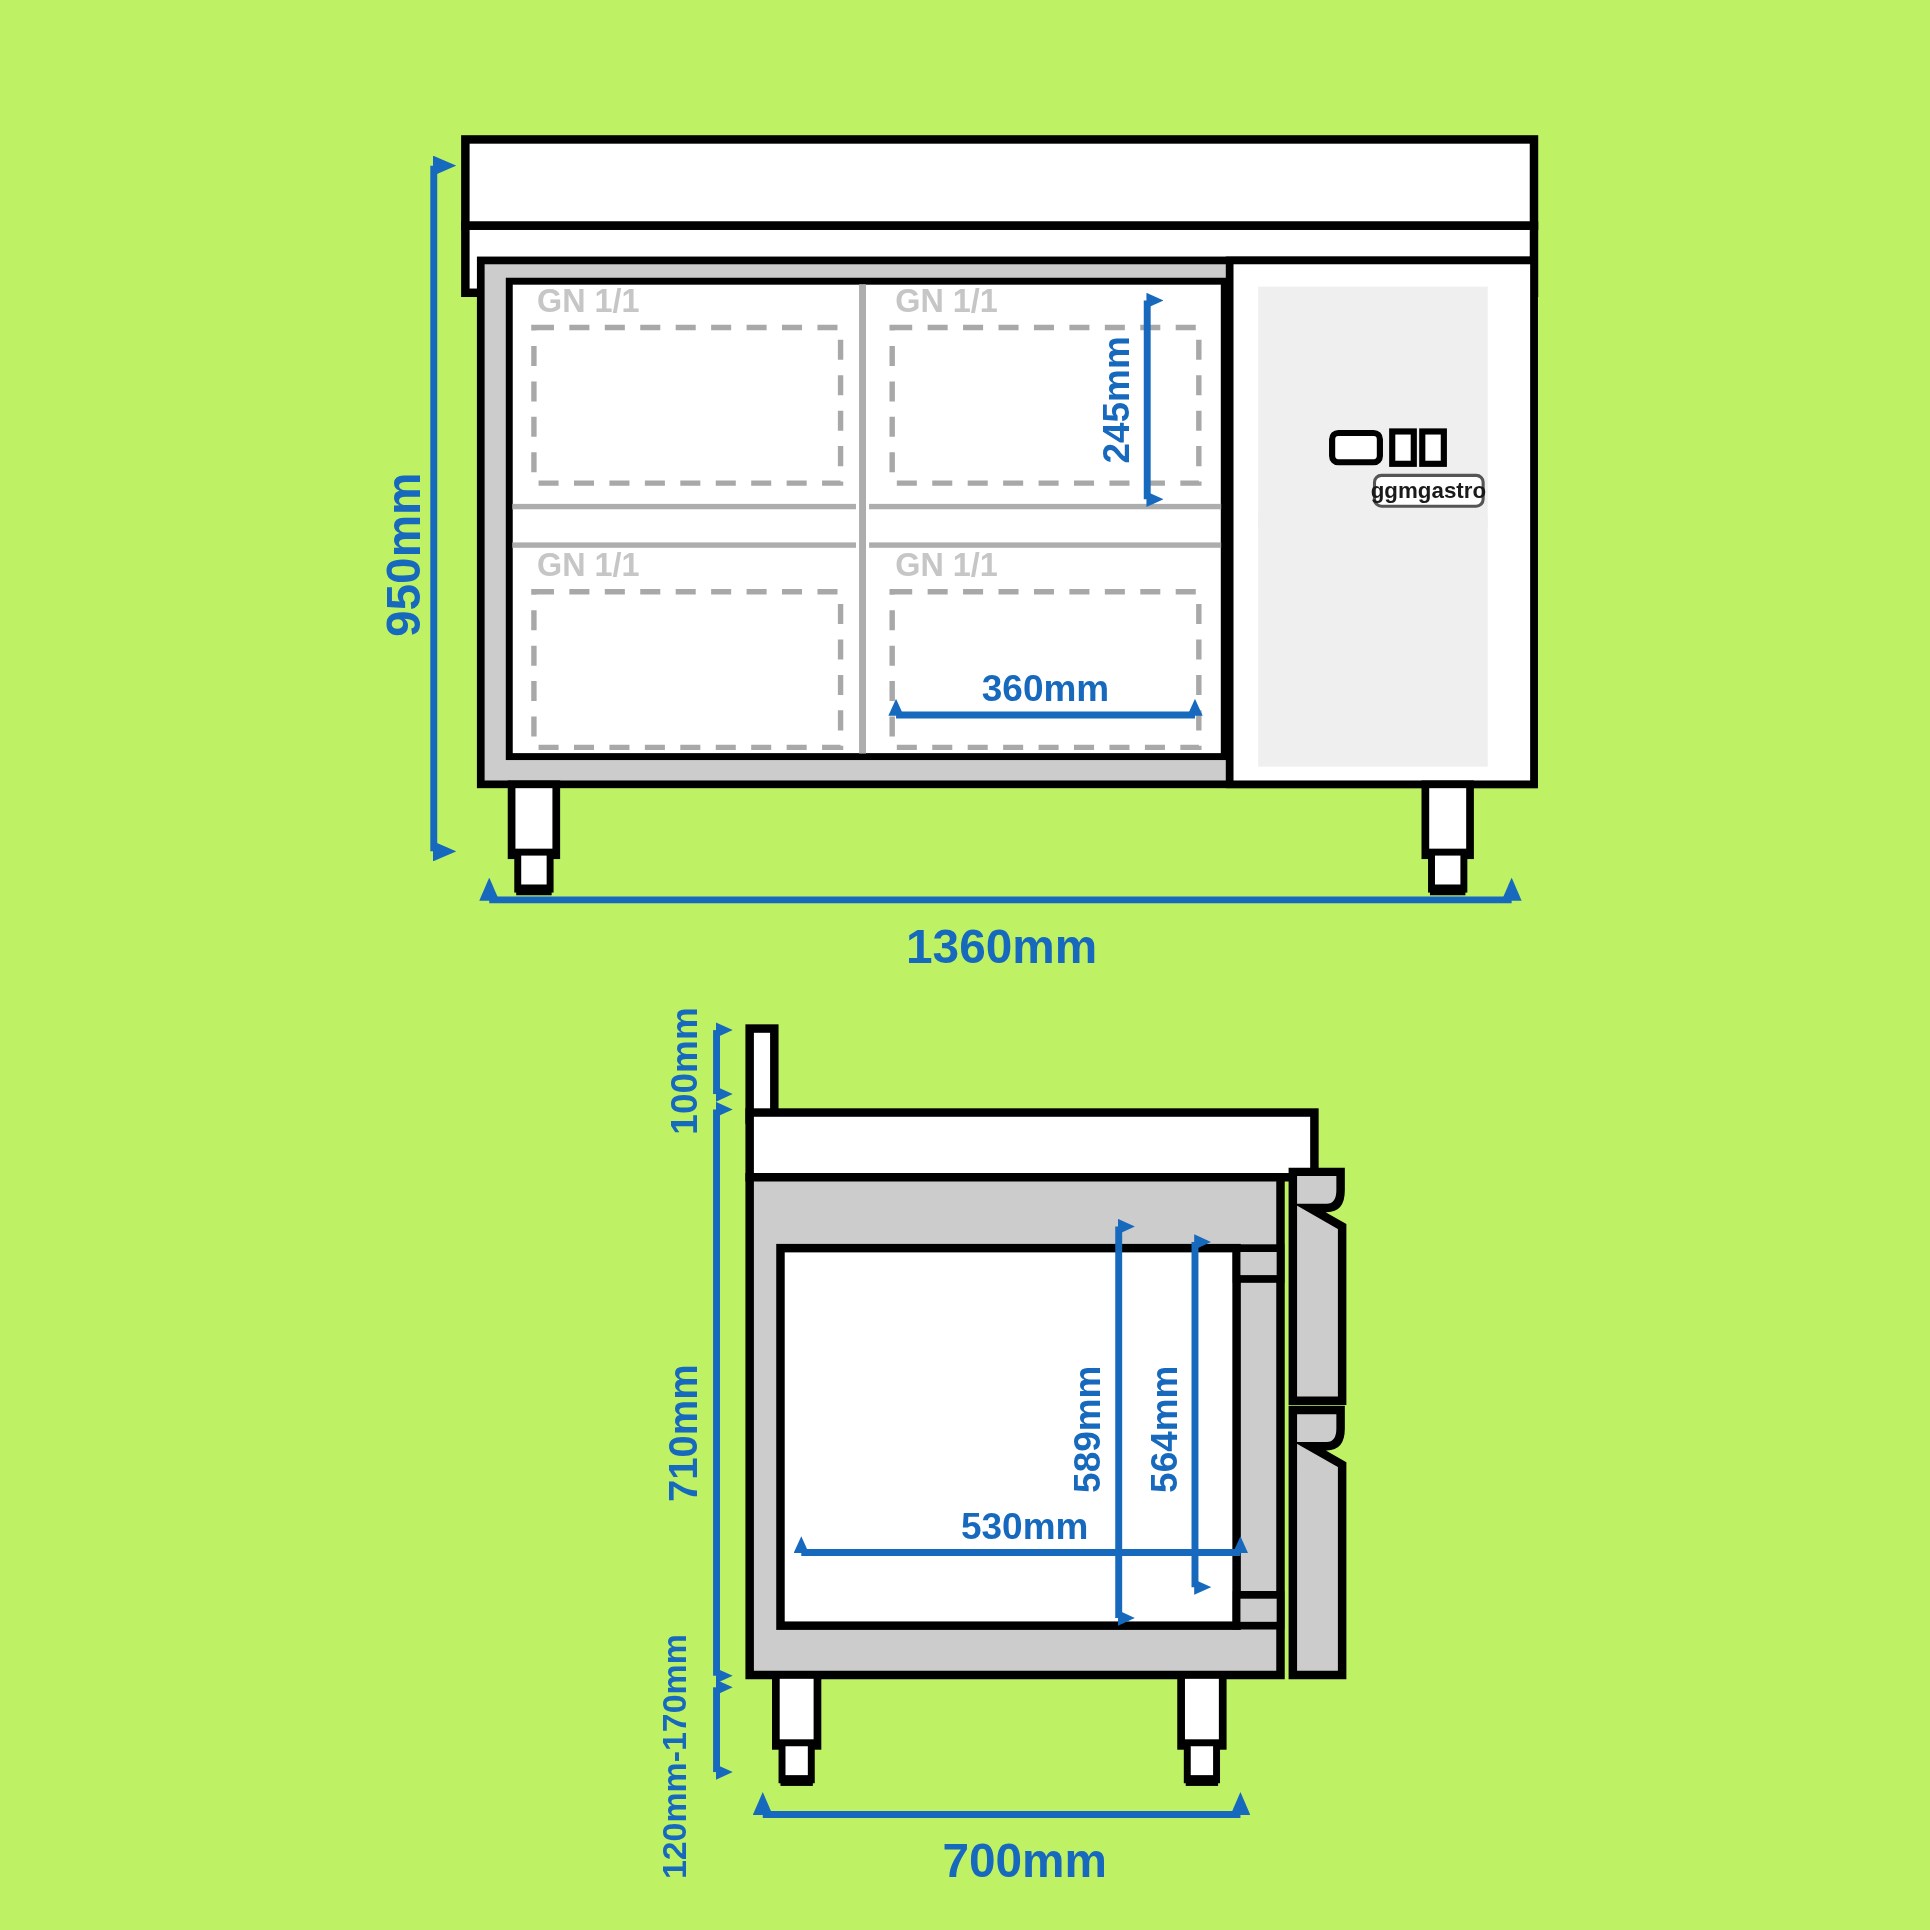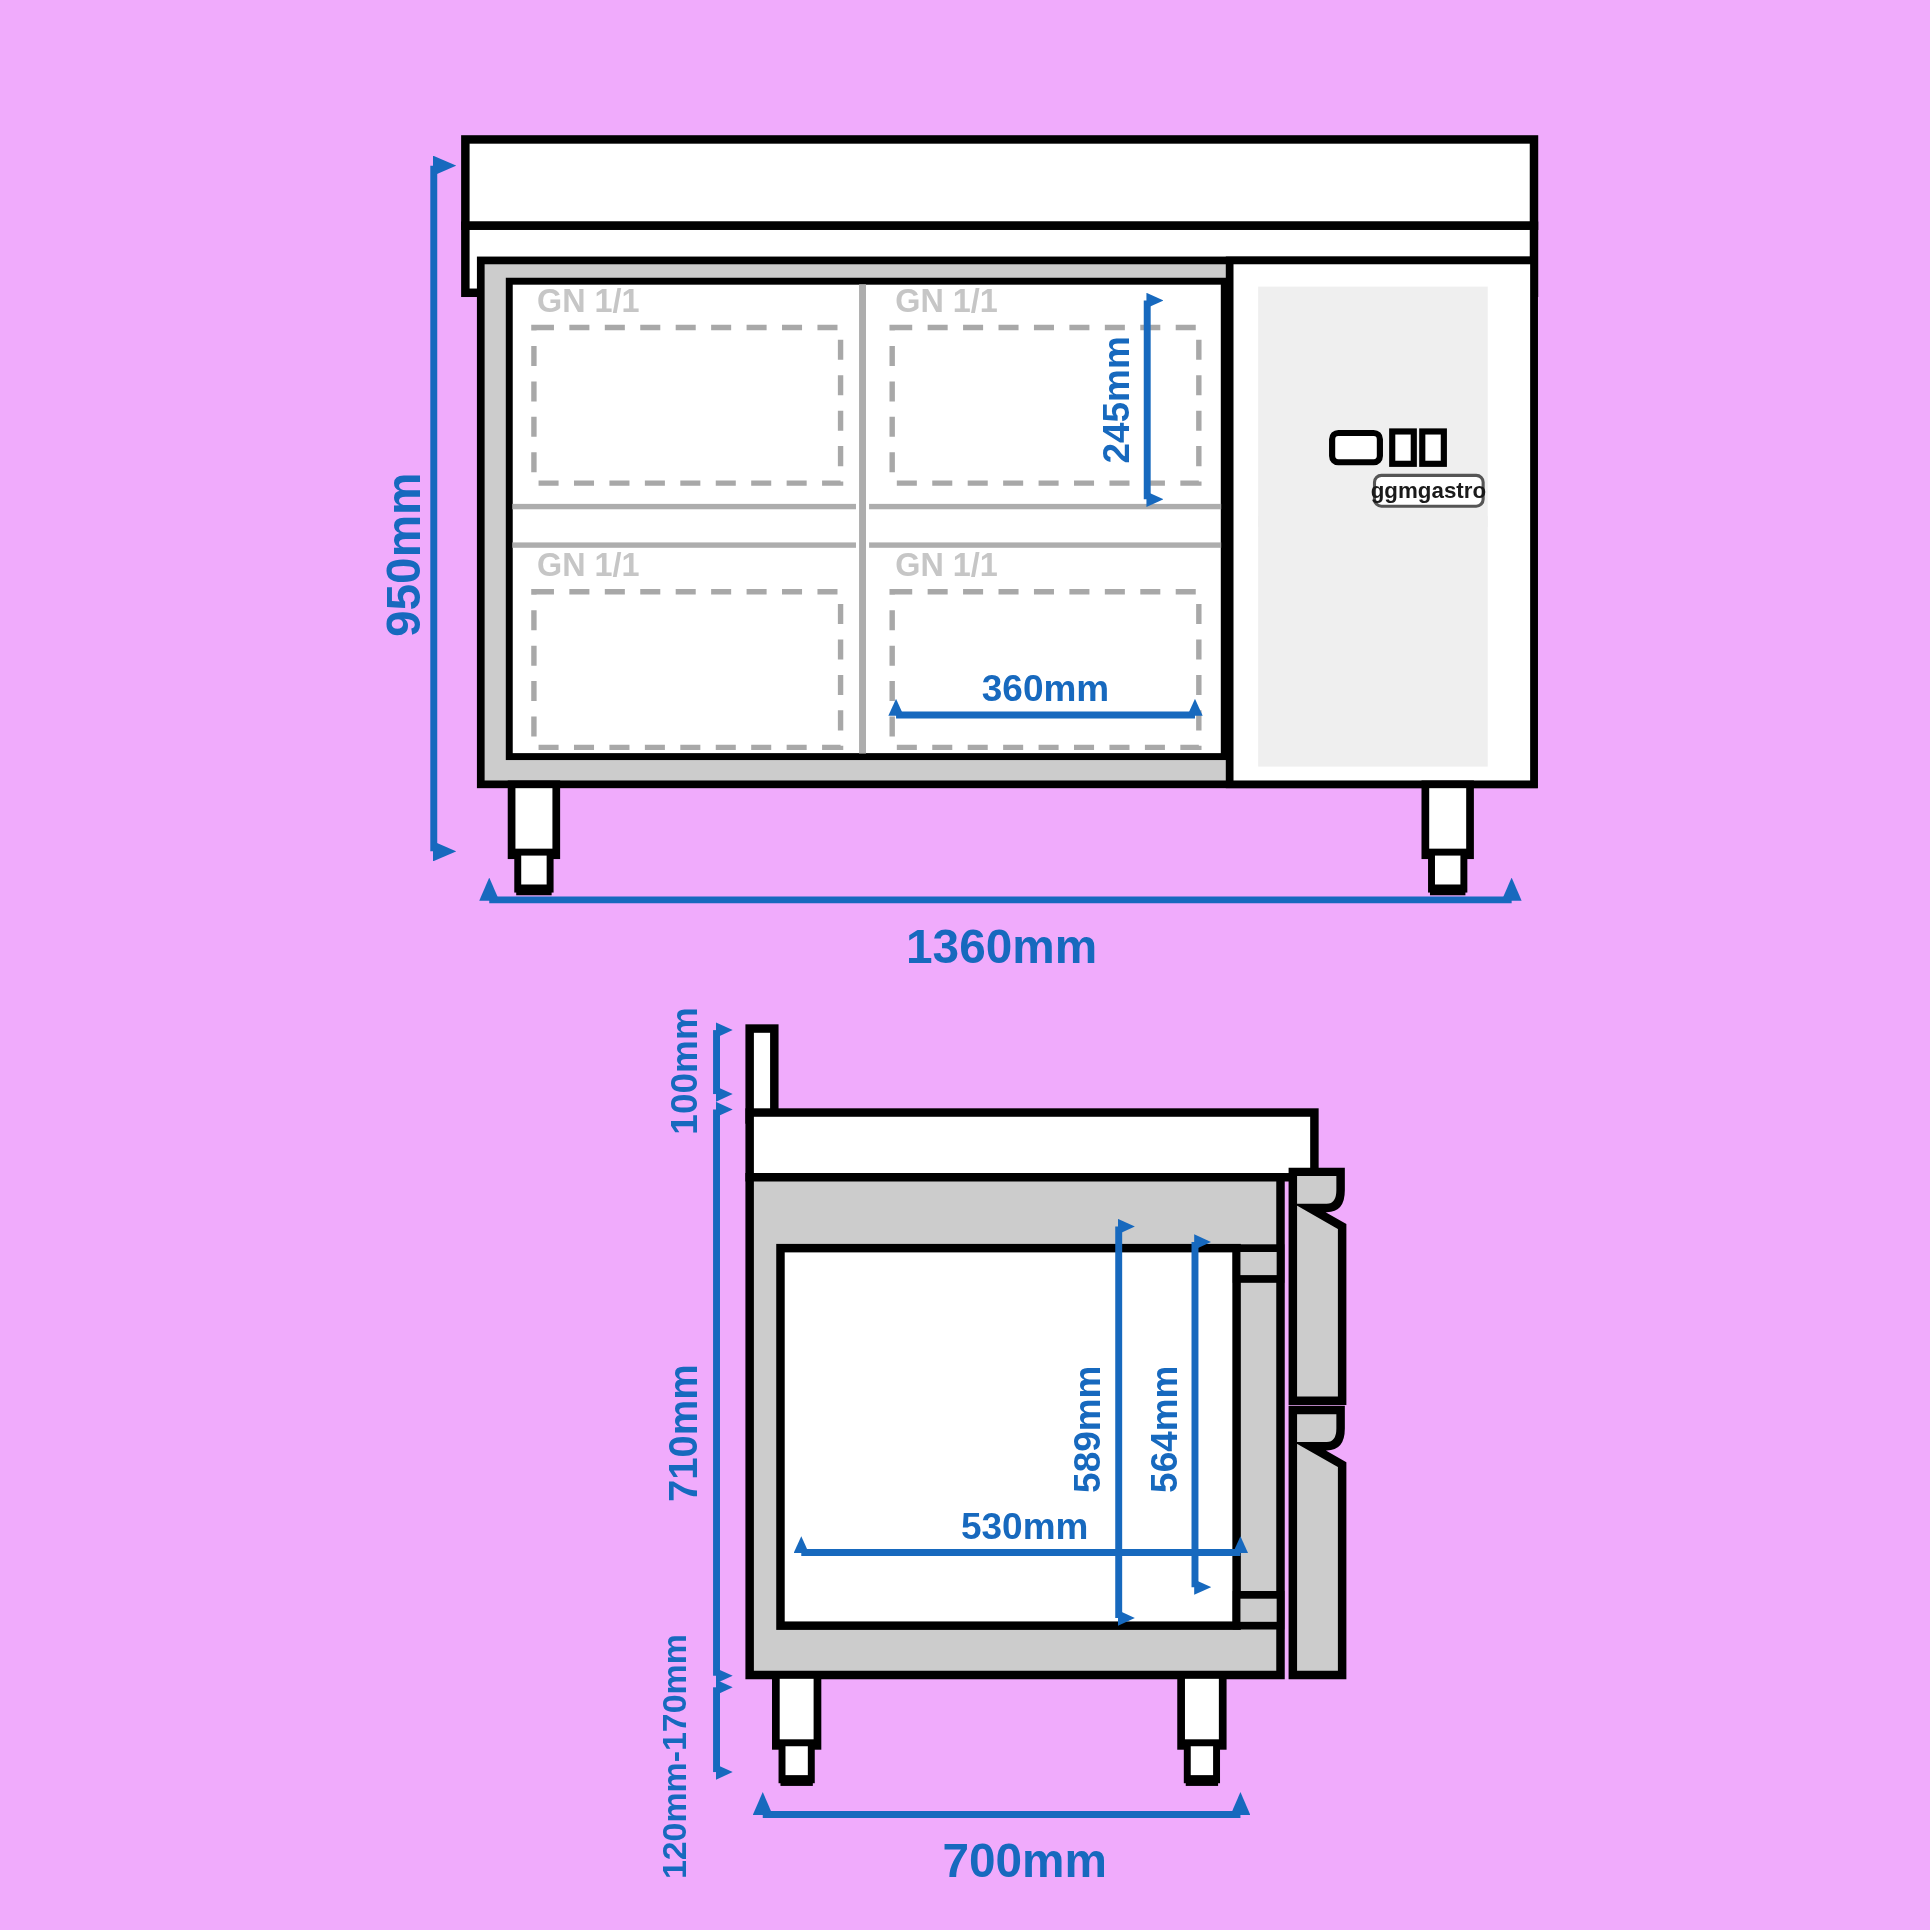--- a/index.html
+++ b/index.html
@@ -1,17 +1,17 @@
 <!DOCTYPE html>
 <html style="font-size:12.3px"><head>
 <meta charset="utf-8">
 <style>
   html,body{margin:0;padding:0;background:#ffffff;}
   body{width:1930px;height:1930px;font-family:"Liberation Sans",sans-serif;overflow:hidden;}
-  #stage{position:relative;width:1930px;height:1930px;background:#f0abfc;text-decoration:underline;}
+  #stage{position:relative;width:1930px;height:1930px;background:#bef264;text-decoration:underline;}
   svg{display:block;}
   .dimtxt{font-family:"Liberation Sans",sans-serif;font-weight:bold;fill:#1769BE;}
   .gnlbl{font-family:"Liberation Sans",sans-serif;font-weight:bold;fill:#C6C6C6;}
   .brand{font-family:"Liberation Sans",sans-serif;font-weight:bold;fill:#1A1A1A;}
 </style>
 </head>
 <body>
 
 <div id="stage">
 

